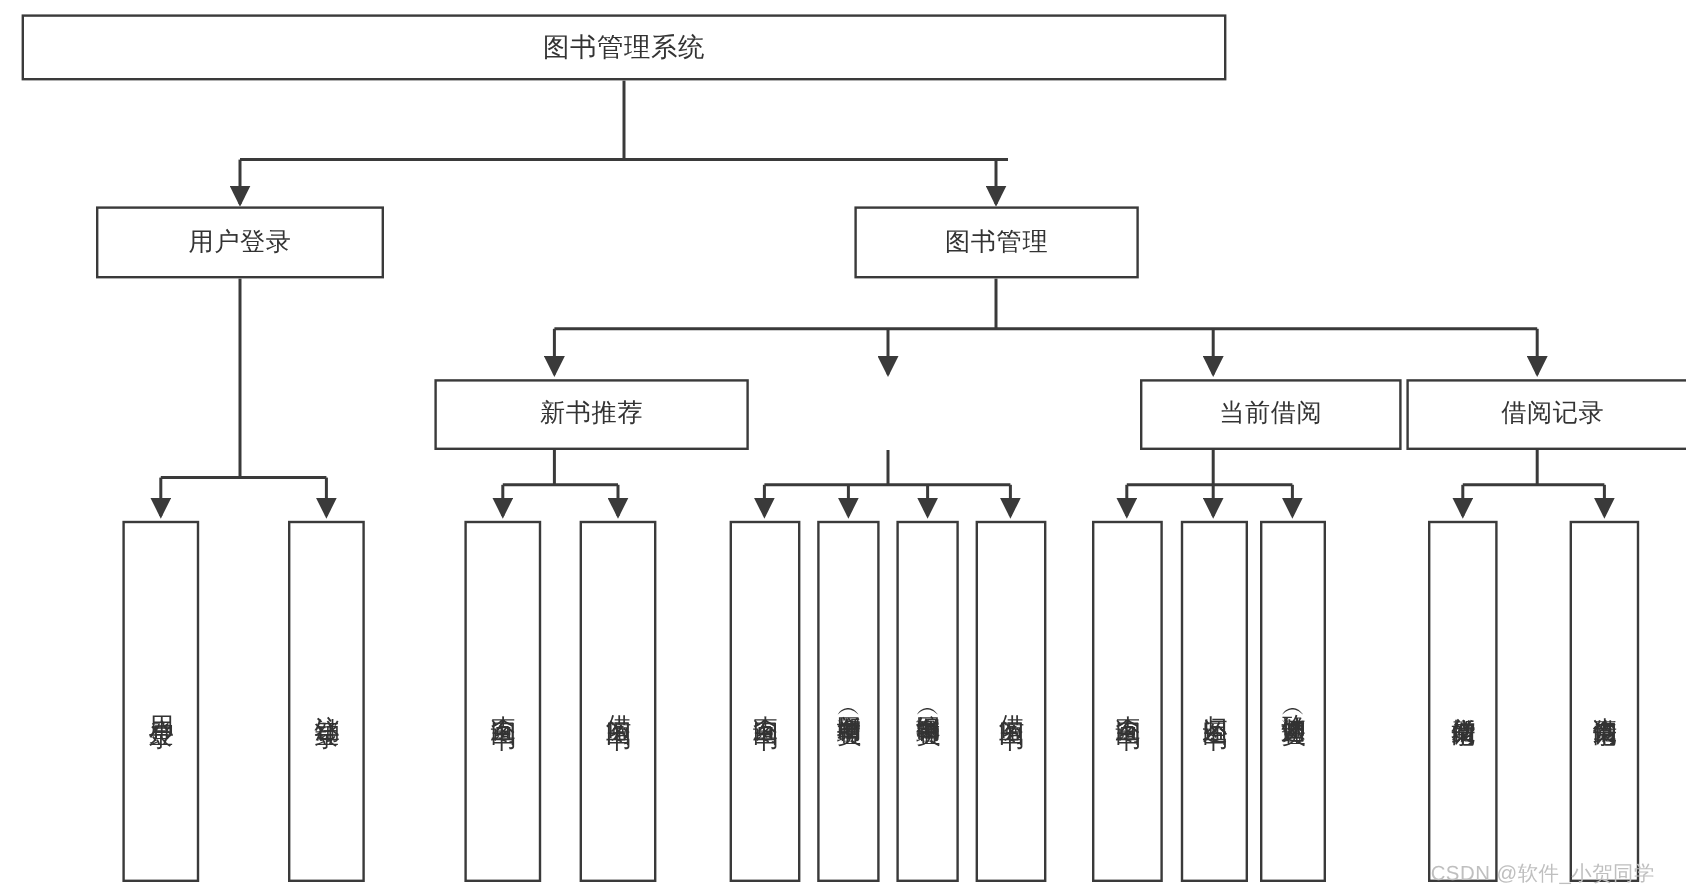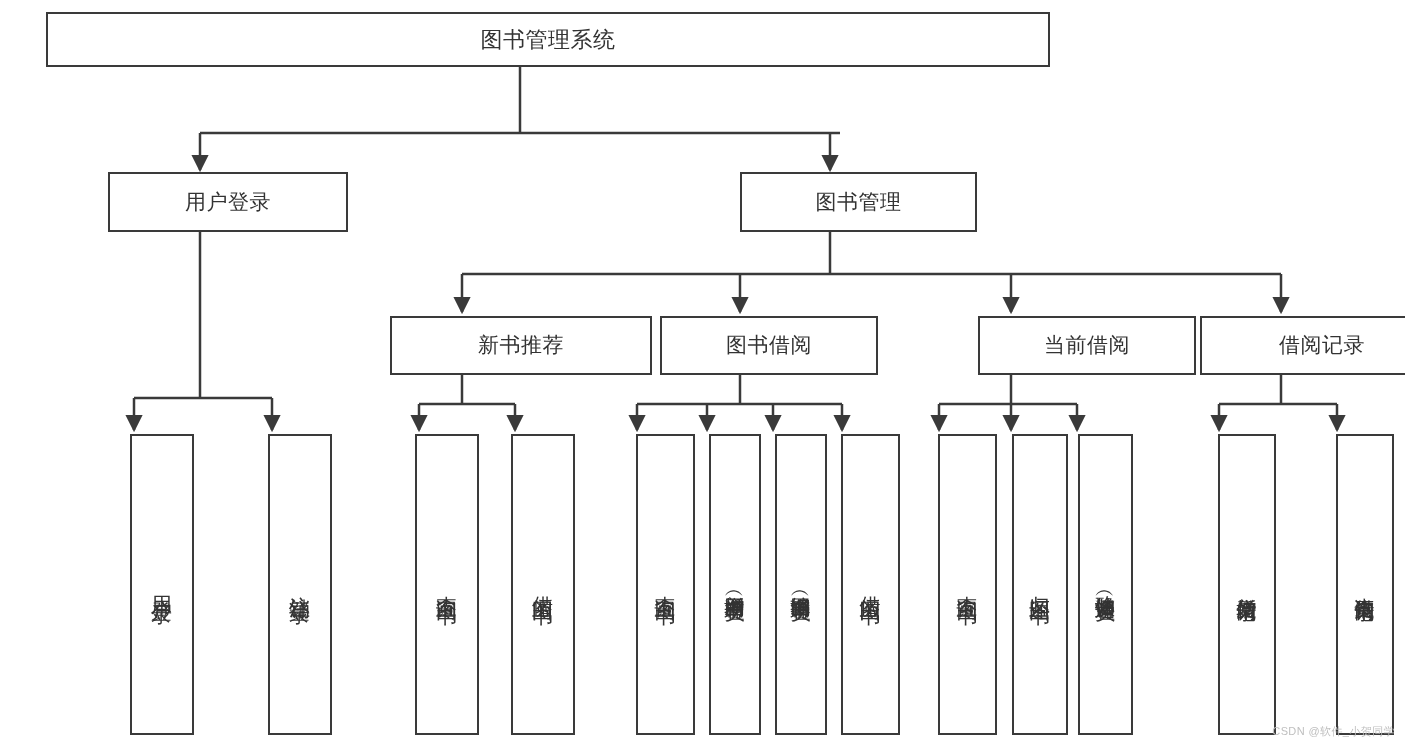--- a/index.html
+++ b/index.html
@@ -27,21 +27,20 @@
   }
   .node {
     position: absolute;
     box-sizing: border-box;
     background: #ffffff;
     border: 2.5px solid #3a3a3a;
     display: flex;
     align-items: center;
     justify-content: center;
     color: #333333;
-    margin-left: 28px;
   }
   .node-label {
     color: #333333;
     line-height: 1.18;
     letter-spacing: 0.5px;
     white-space: nowrap;
   }
   
   .node.horiz .node-label {
     font-size: 21px;
@@ -64,23 +63,23 @@
     line-height: 1;
     white-space: nowrap;
     text-align: center;
   }
   .node.vert.tall .node-label {
     font-size: 20px;
     letter-spacing: 1px;
   }
   .watermark {
     position: absolute;
-    right: 10px;
+    right: 26px;
     bottom: 8px;
-    font-size: 11px;
+    font-size: 17px;
     color: #bfbfbf;
     letter-spacing: 0.4px;
     white-space: nowrap;
     user-select: none;
   }
 </style>
 </head>
 <body>
 
 <div id="diagram-root">
@@ -156,23 +155,20 @@
   <div class="node horiz" style="left:80px; top:172px; width:240px; height:60px;">
     <span class="node-label">用户登录</span>
   </div>
   <div class="node horiz" style="left:712px; top:172px; width:237px; height:60px;">
     <span class="node-label">图书管理</span>
   </div>
 
   <div class="node horiz" style="left:362px; top:316px; width:262px; height:59px;">
     <span class="node-label">新书推荐</span>
   </div>
-  <div class="node horiz" style="left:632px; top:316px; width:218px; height:59px;">
-    <span class="node-label">图书借阅</span>
-  </div>
   <div class="node horiz" style="left:950px; top:316px; width:218px; height:59px;">
     <span class="node-label">当前借阅</span>
   </div>
   <div class="node horiz" style="left:1172px; top:316px; width:244px; height:59px;">
     <span class="node-label">借阅记录</span>
   </div>
 
   <div class="node vert" style="left:102px; top:434px; width:64px; height:301px;">
     <span class="node-label">用户登录</span>
   </div>

